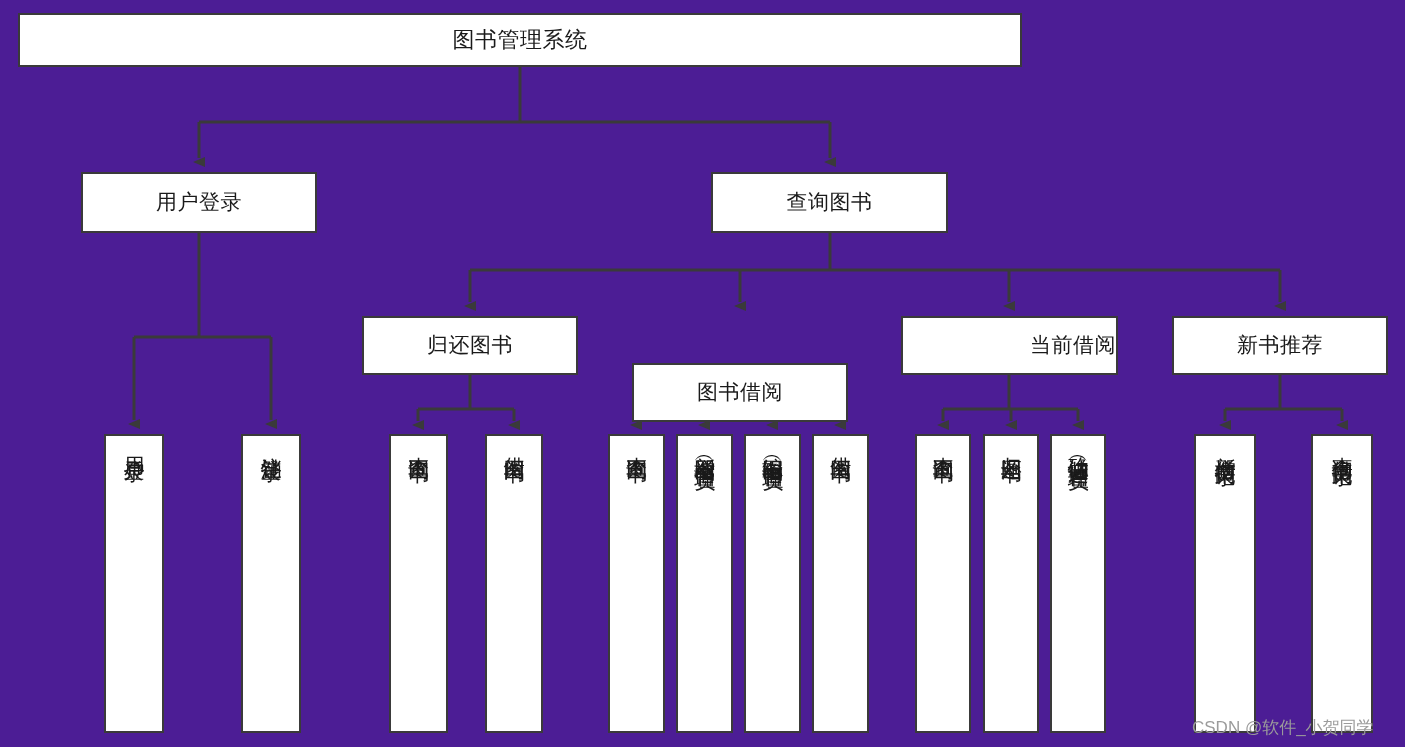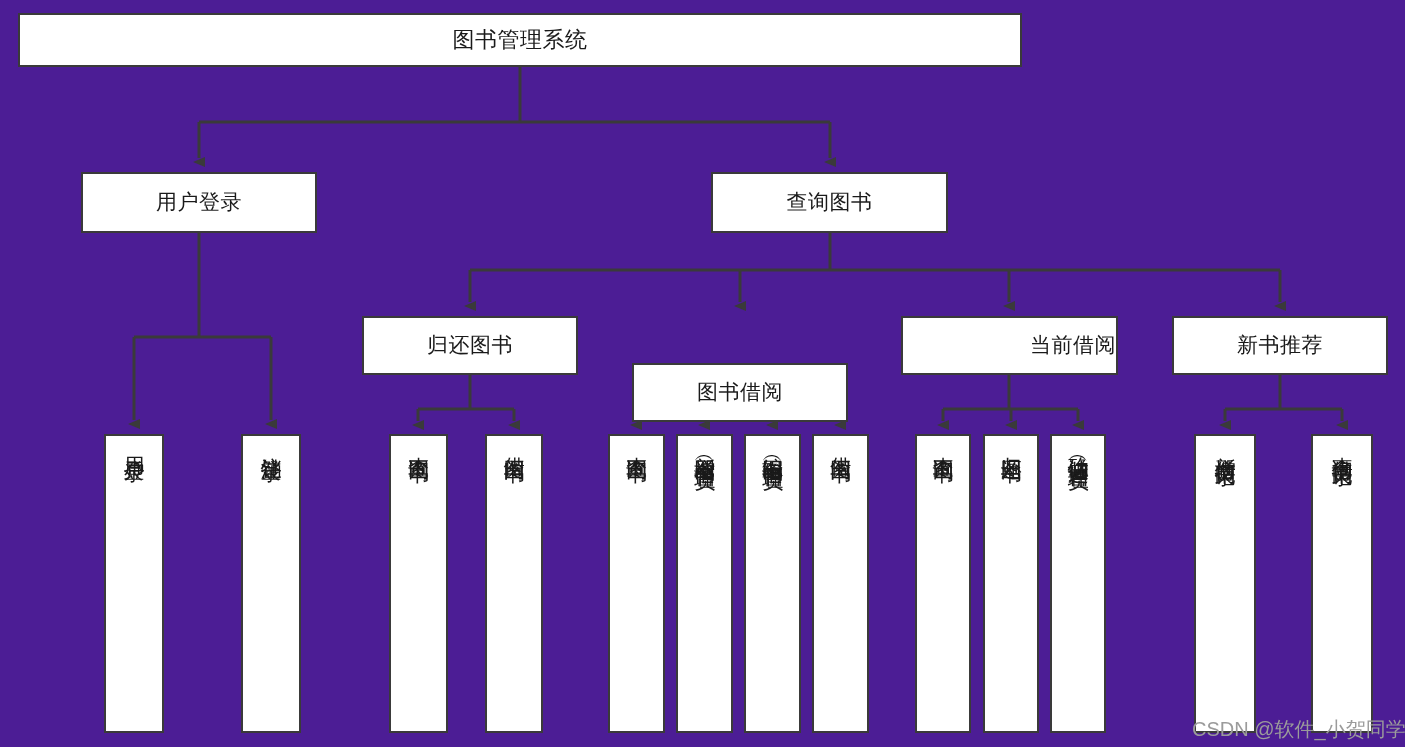--- a/index.html
+++ b/index.html
@@ -55,21 +55,21 @@
     writing-mode: vertical-rl;
     text-orientation: upright;
     font-size: 21px;
     line-height: 1.08;
     letter-spacing: 2px;
     white-space: nowrap;
   }
   .node.root .label { font-size: 22px; }
   .watermark {
     position: absolute;
-    font-size: 20px;
+    font-size: 17px;
     color: #9b9b9b;
     white-space: nowrap;
     z-index: 3;
   }
 </style>
 </head>
 <body>
 
 <div id="canvas">
 

